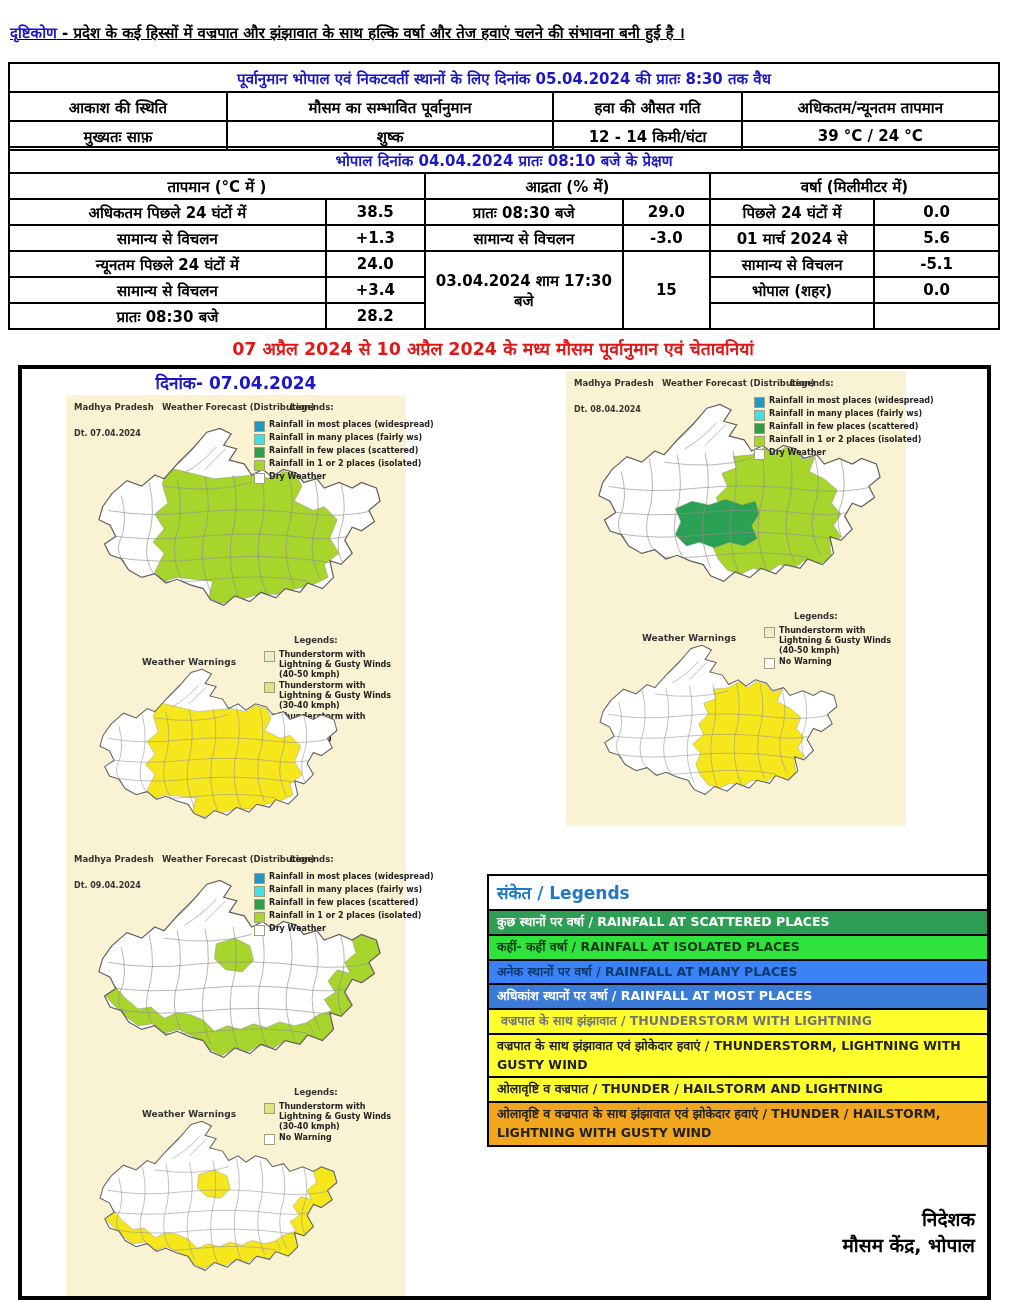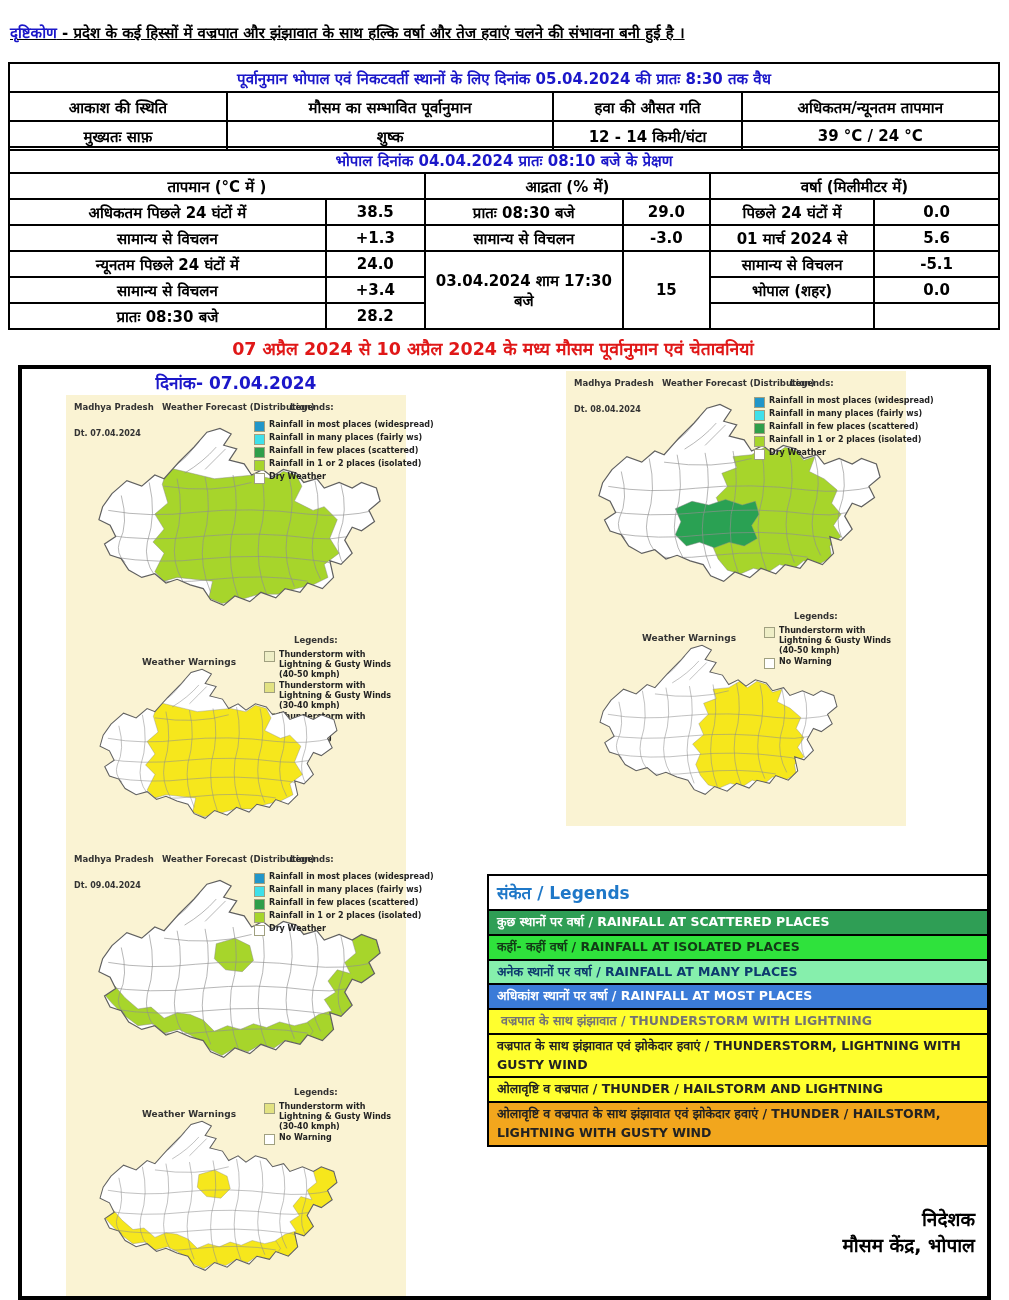--- a/index.html
+++ b/index.html
@@ -148,21 +148,21 @@
   </table>
 
 <div class="section-heading">07 अप्रैल 2024 से 10 अप्रैल 2024 के मध्य मौसम पूर्वानुमान एवं चेतावनियां</div>
 
 <div class="big-box">
   <div class="legends-table">
     <div class="lt-title">संकेत / Legends</div>
     <div id="lt-rows">
         <div class="lt-row" style="background: rgb(47, 158, 85); color: rgb(255, 255, 255);">कुछ स्थानों पर वर्षा / RAINFALL AT SCATTERED PLACES</div>
         <div class="lt-row" style="background: rgb(47, 226, 60); color: rgb(18, 58, 22);">कहीं- कहीं वर्षा / RAINFALL AT ISOLATED PLACES</div>
-        <div class="lt-row" style="background: #86efac; color: rgb(13, 58, 110);">अनेक स्थानों पर वर्षा / RAINFALL AT MANY PLACES</div>
+        <div class="lt-row" style="background: #3b82f6; color: rgb(13, 58, 110);">अनेक स्थानों पर वर्षा / RAINFALL AT MANY PLACES</div>
         <div class="lt-row" style="background: rgb(59, 123, 216); color: rgb(255, 255, 255);">अधिकांश स्थानों पर वर्षा / RAINFALL AT MOST PLACES</div>
         <div class="lt-row" style="background: rgb(255, 255, 46); color: #737373; padding-left: 12px;">वज्रपात के साथ झंझावात / THUNDERSTORM WITH LIGHTNING</div>
         <div class="lt-row" style="background: rgb(255, 255, 46); color: rgb(34, 34, 34);">वज्रपात के साथ झंझावात एवं झोकेदार हवाएं / THUNDERSTORM, LIGHTNING WITH GUSTY WIND</div>
         <div class="lt-row" style="background: rgb(255, 255, 46); color: rgb(34, 34, 34);">ओलावृष्टि व वज्रपात / THUNDER / HAILSTORM AND LIGHTNING</div>
         <div class="lt-row" style="background: rgb(242, 166, 29); color: rgb(34, 34, 34);">ओलावृष्टि व वज्रपात के साथ झंझावात एवं झोकेदार हवाएं / THUNDER / HAILSTORM, LIGHTNING WITH GUSTY WIND</div>
       </div>
   </div>
   <div class="signature">
     <div>निदेशक</div>
     <div>मौसम केंद्र, भोपाल</div>

